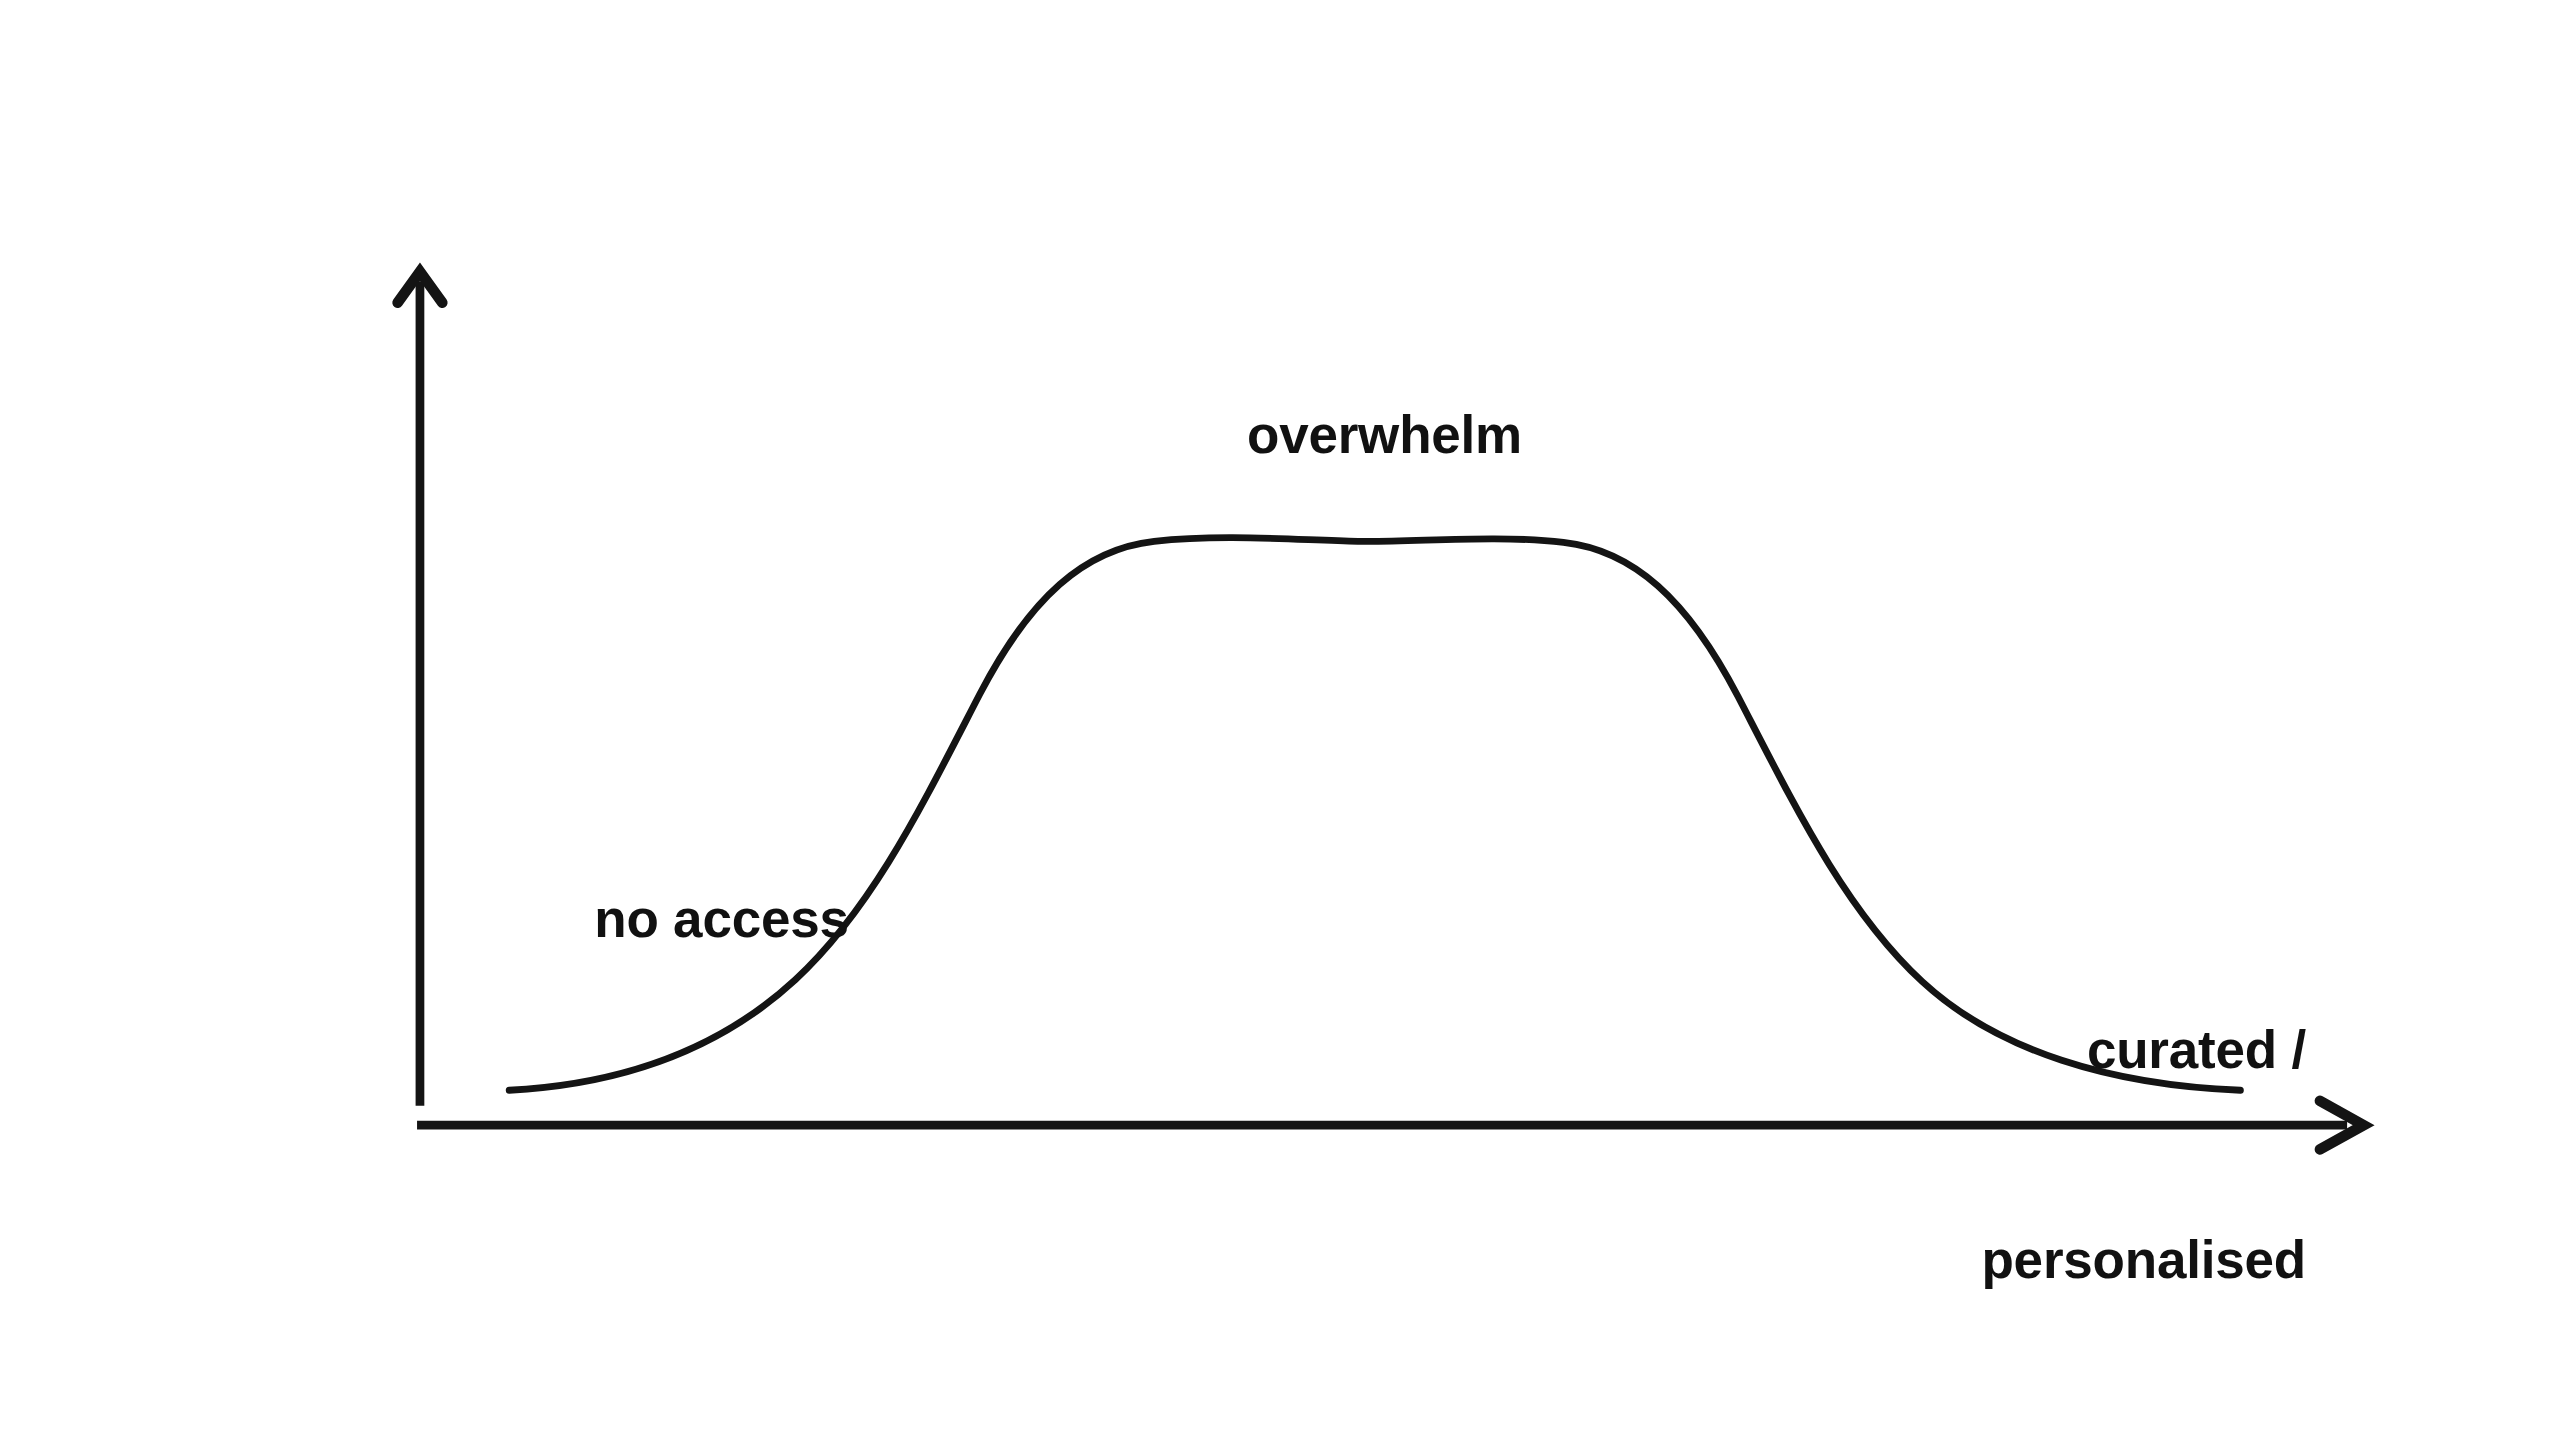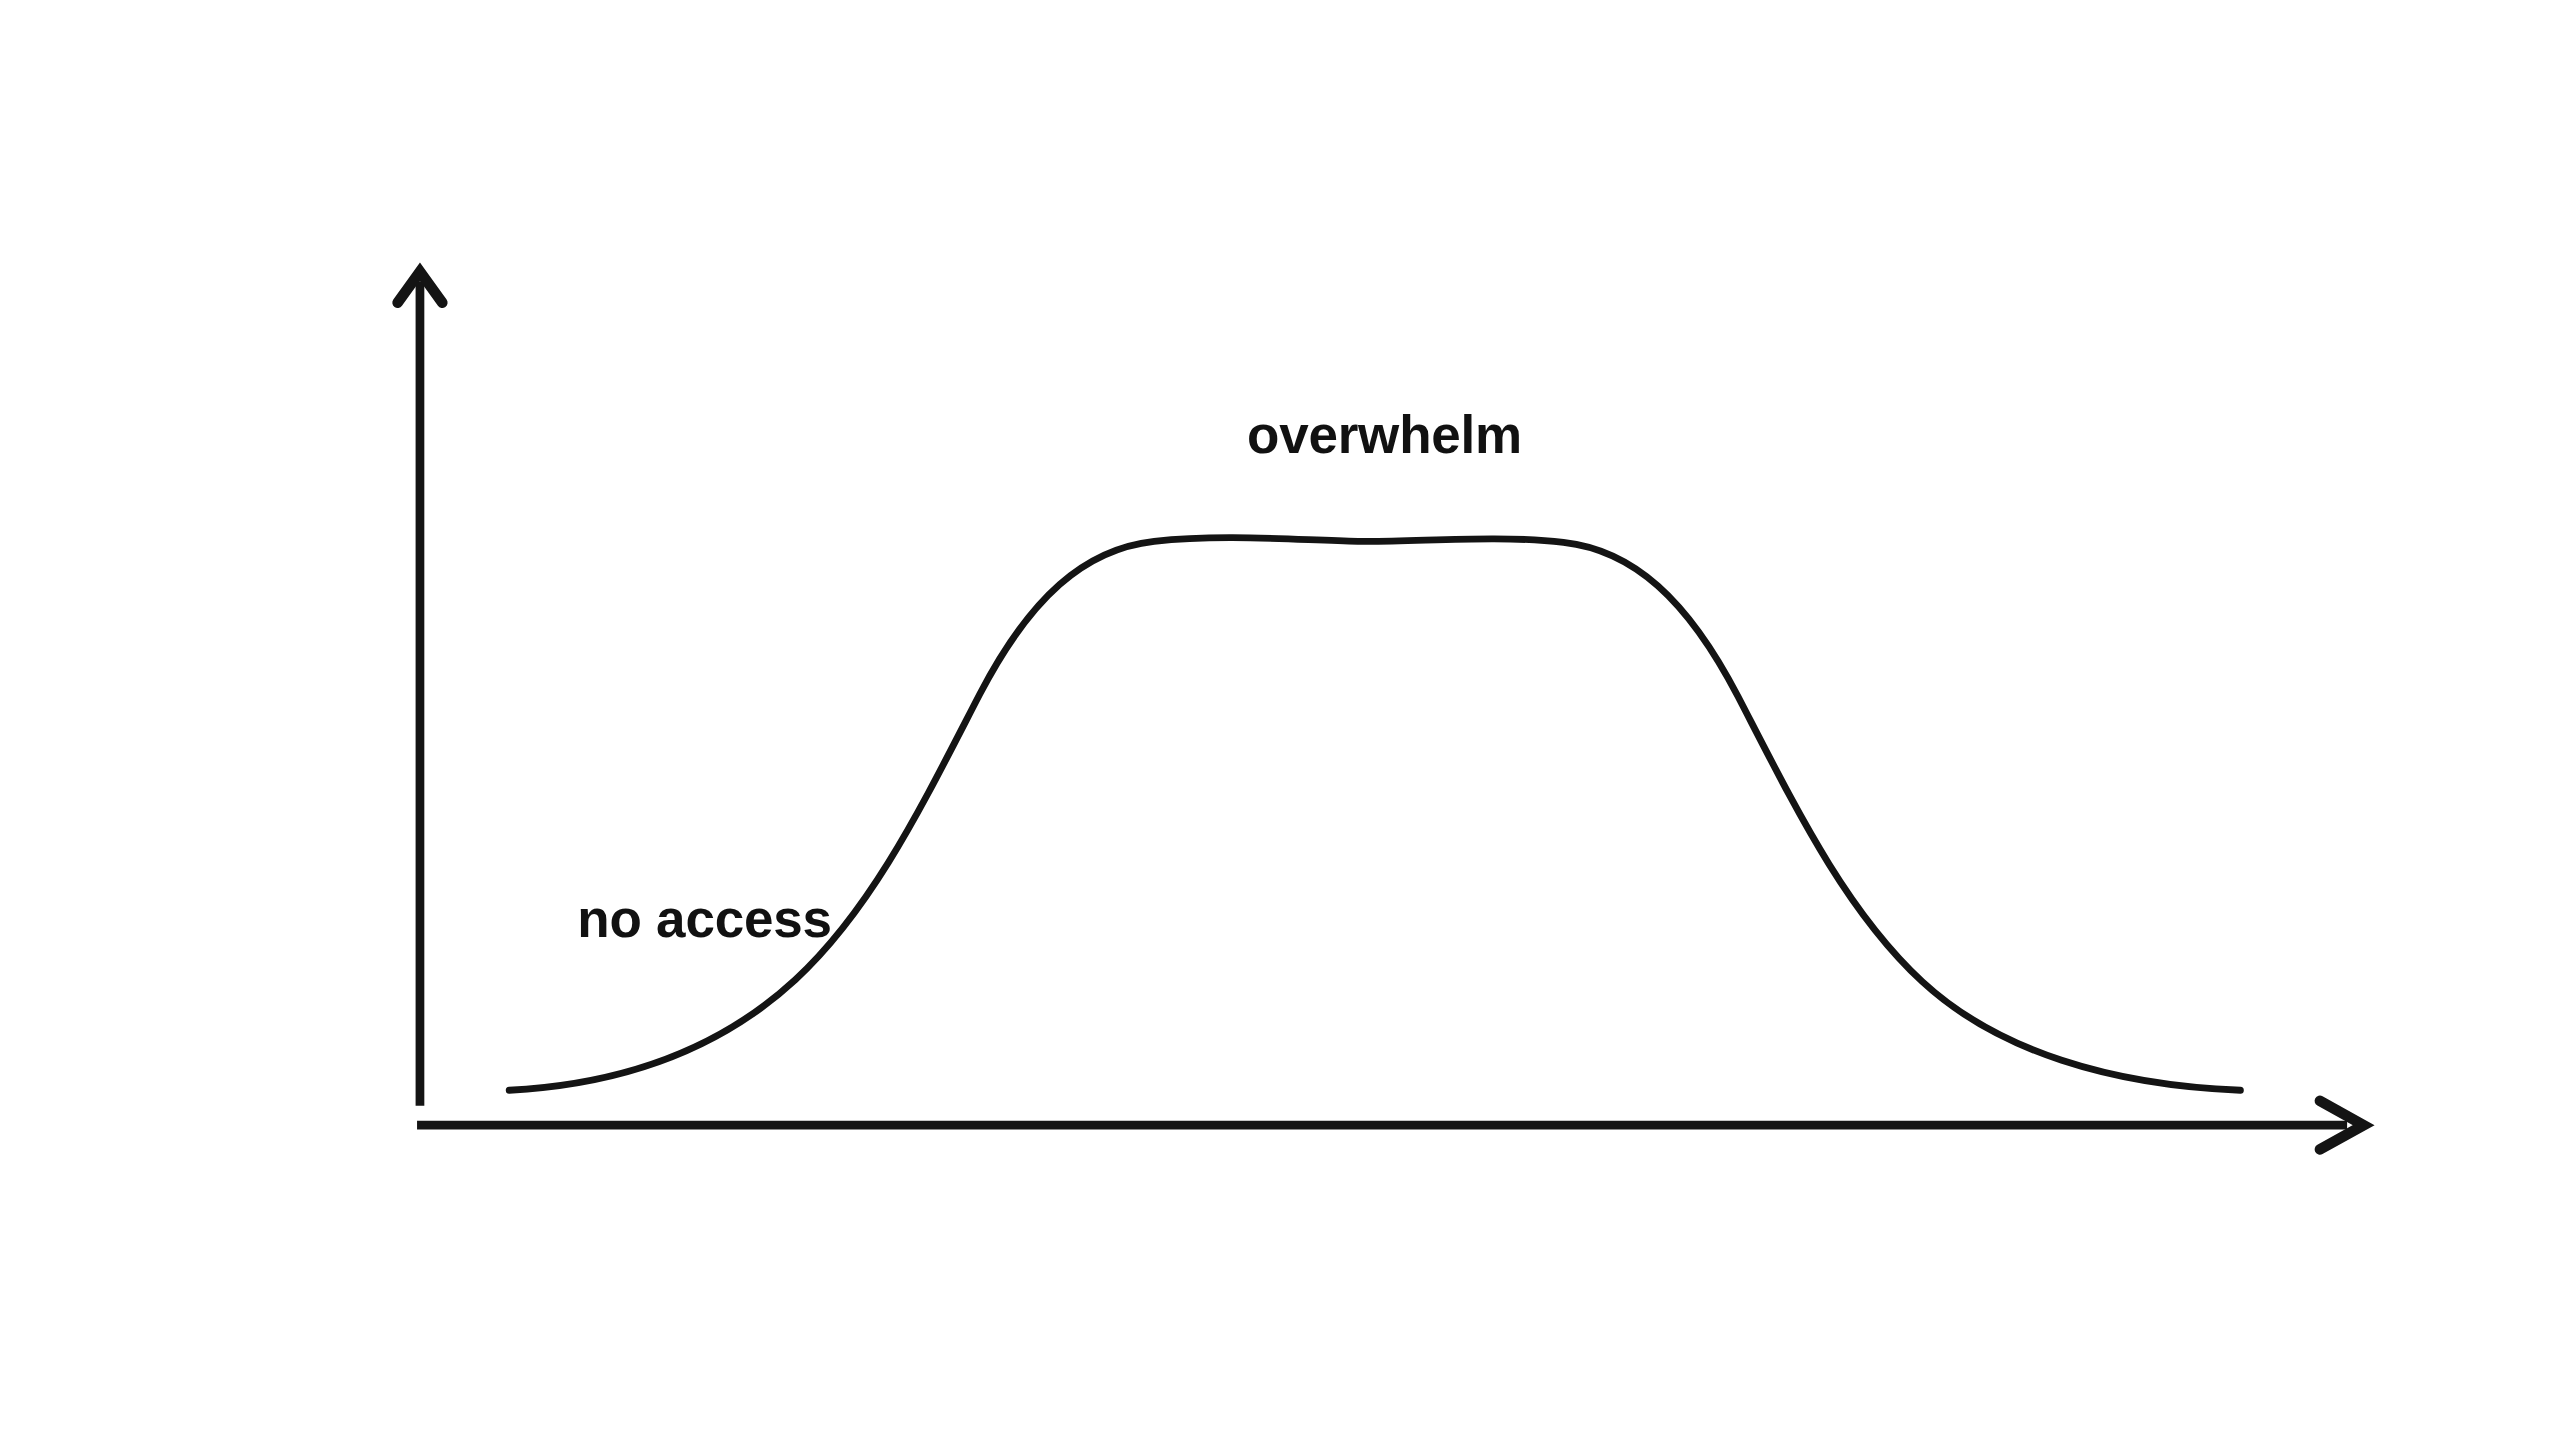--- a/index.html
+++ b/index.html
@@ -60,21 +60,21 @@
   }
   
   #zone-overwhelm {
     left: 1142px;
     top: 400px;
     width: 485px;
     text-align: center;
   }
   
   #zone-no-access {
-    left: 520px;
+    left: 537px;
     top: 884px;
     width: 369px;
     text-align: center;
   }
   
   #zone-curated {
     left: 1819px;
     top: 875px;
     width: 487px;
     text-align: right;
@@ -105,15 +105,19 @@
              C 1850 830, 1902 938, 1982 1012
              C 2060 1084, 2178 1119, 2310 1124" fill="none" stroke="#141414" stroke-width="7" stroke-linecap="round" stroke-linejoin="round"></path>
   </svg>
 
 
 
   <div class="lbl lbl-zone" id="zone-overwhelm">overwhelm</div>
 
   <div class="lbl lbl-zone" id="zone-no-access">no access</div>
 
+  <div class="lbl lbl-zone" id="zone-curated">
+    <div>curated /</div>
+    <div>personalised</div>
+  </div>
 
 </div>
 
 
 </body></html>

